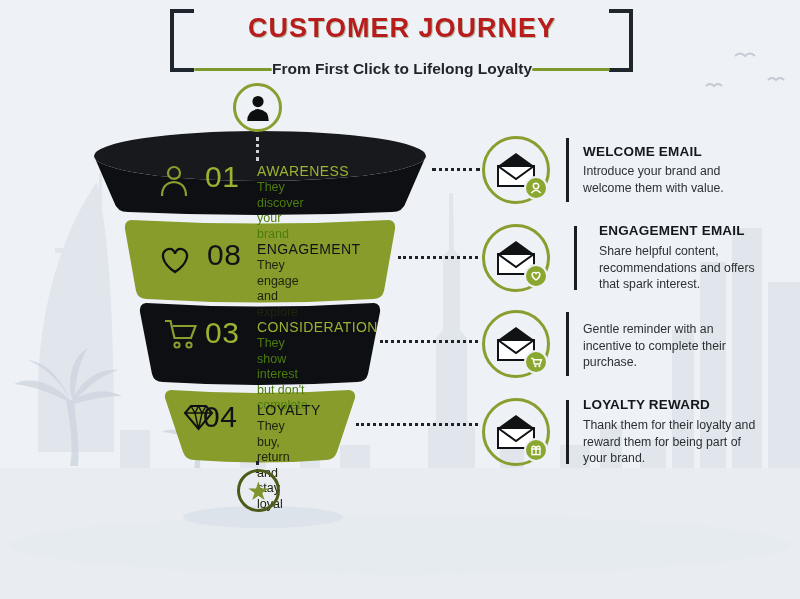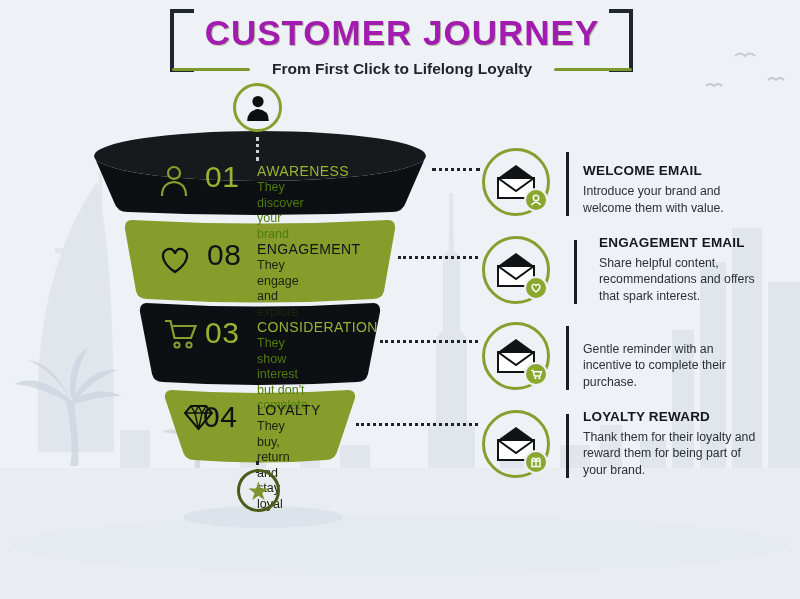--- a/index.html
+++ b/index.html
@@ -7,23 +7,23 @@
   .canvas { position:relative; width:800px; height:599px; background:#eef1f5; overflow:hidden; }
   .bg-svg { position:absolute; left:0; top:0; z-index:0; }
   .fg-svg { position:absolute; left:0; top:0; z-index:1; pointer-events:none; }
 
   
   .hdr { position:absolute; left:0; top:0; width:800px; z-index:3; }
   .bracket { position:absolute; top:9px; width:24px; height:63px; }
   .bracket.bl { left:170px; border-left:4px solid #20262d; border-top:4px solid #20262d; border-bottom:4px solid #20262d; }
   .bracket.br { left:609px; border-right:4px solid #20262d; border-top:4px solid #20262d; border-bottom:4px solid #20262d; }
   .title { position:absolute; left:172px; top:13px; width:460px; text-align:center;
-           font-size:35px; font-weight:800; letter-spacing:1px; color:#a21caf;
+           font-size:27px; font-weight:800; letter-spacing:1px; color:#b91c1c;
            text-shadow:1px 1px 0 rgba(74,94,22,0.35); white-space:nowrap; }
-  .subrow { position:absolute; left:172px; top:60px; width:460px; display:flex; align-items:center; justify-content:space-between; }
+  .subrow { position:absolute; left:172px; top:60px; width:460px; display:flex; align-items:center; justify-content:center; }
   .subline { width:78px; height:3px; background:#7d982c; border-radius:2px; }
   .subtitle { font-size:15.5px; font-weight:700; color:#1f252b; white-space:nowrap; }
 
   
   .avatar { position:absolute; left:233px; top:83px; width:49px; height:49px; border:3px solid #8a9d2f;
             border-radius:50%; z-index:3; display:flex; align-items:center; justify-content:center; }
   .star-badge { position:absolute; left:237px; top:469px; width:43px; height:43px; border:3px solid #4e5a18;
             border-radius:50%; z-index:3; display:flex; align-items:center; justify-content:center;
             color:#7d952c; font-size:26px; line-height:1; background:transparent; }
   .vdots { position:absolute; z-index:2; width:0; }
@@ -42,21 +42,21 @@
   .sicon { position:absolute; }
   .num { position:absolute; font-size:30px; font-weight:400; letter-spacing:0.5px; }
   .stitle { position:absolute; font-size:14px; font-weight:400; letter-spacing:0.4px; }
   .sdesc { position:absolute; font-size:12.5px; line-height:15.5px; }
   .green-txt { color:#9cb132; }
   .dark-txt { color:#101316; }
   .gray-txt { color:#4d7c0f; }
   .olive-dark-txt { color:#20240f; }
 
   
-  .email-row { position:absolute; left:482px; width:312px; height:92px; display:flex; align-items:flex-end; z-index:2; }
+  .email-row { position:absolute; left:482px; width:312px; height:92px; display:flex; align-items:center; z-index:2; }
   .e1 { top:124px; } .e2 { top:212px;gap:8px; } .e3 { top:298px; } .e4 { top:386px; }
   .icon-circle { position:relative; width:68px; height:68px; border:3px solid #8a9d2f; border-radius:50%; flex:0 0 68px; }
   .badge { position:absolute; right:-1px; bottom:1px; width:24px; height:24px; border-radius:50%;
            background:#8aa82f; border:2px solid #eef1f5; display:flex; align-items:center; justify-content:center; }
   .divider { width:3px; height:64px; background:#1a1e23; margin:0 14px 0 16px; flex:0 0 3px; }
   .etext { width:176px; }
   .etitle { font-size:13.5px; font-weight:800; color:#14181c; line-height:1.18; letter-spacing:0.2px; }
   .edesc { font-size:12.3px; color:#2c3136; line-height:1.34; margin-top:4px; }
 </style>
 </head>

